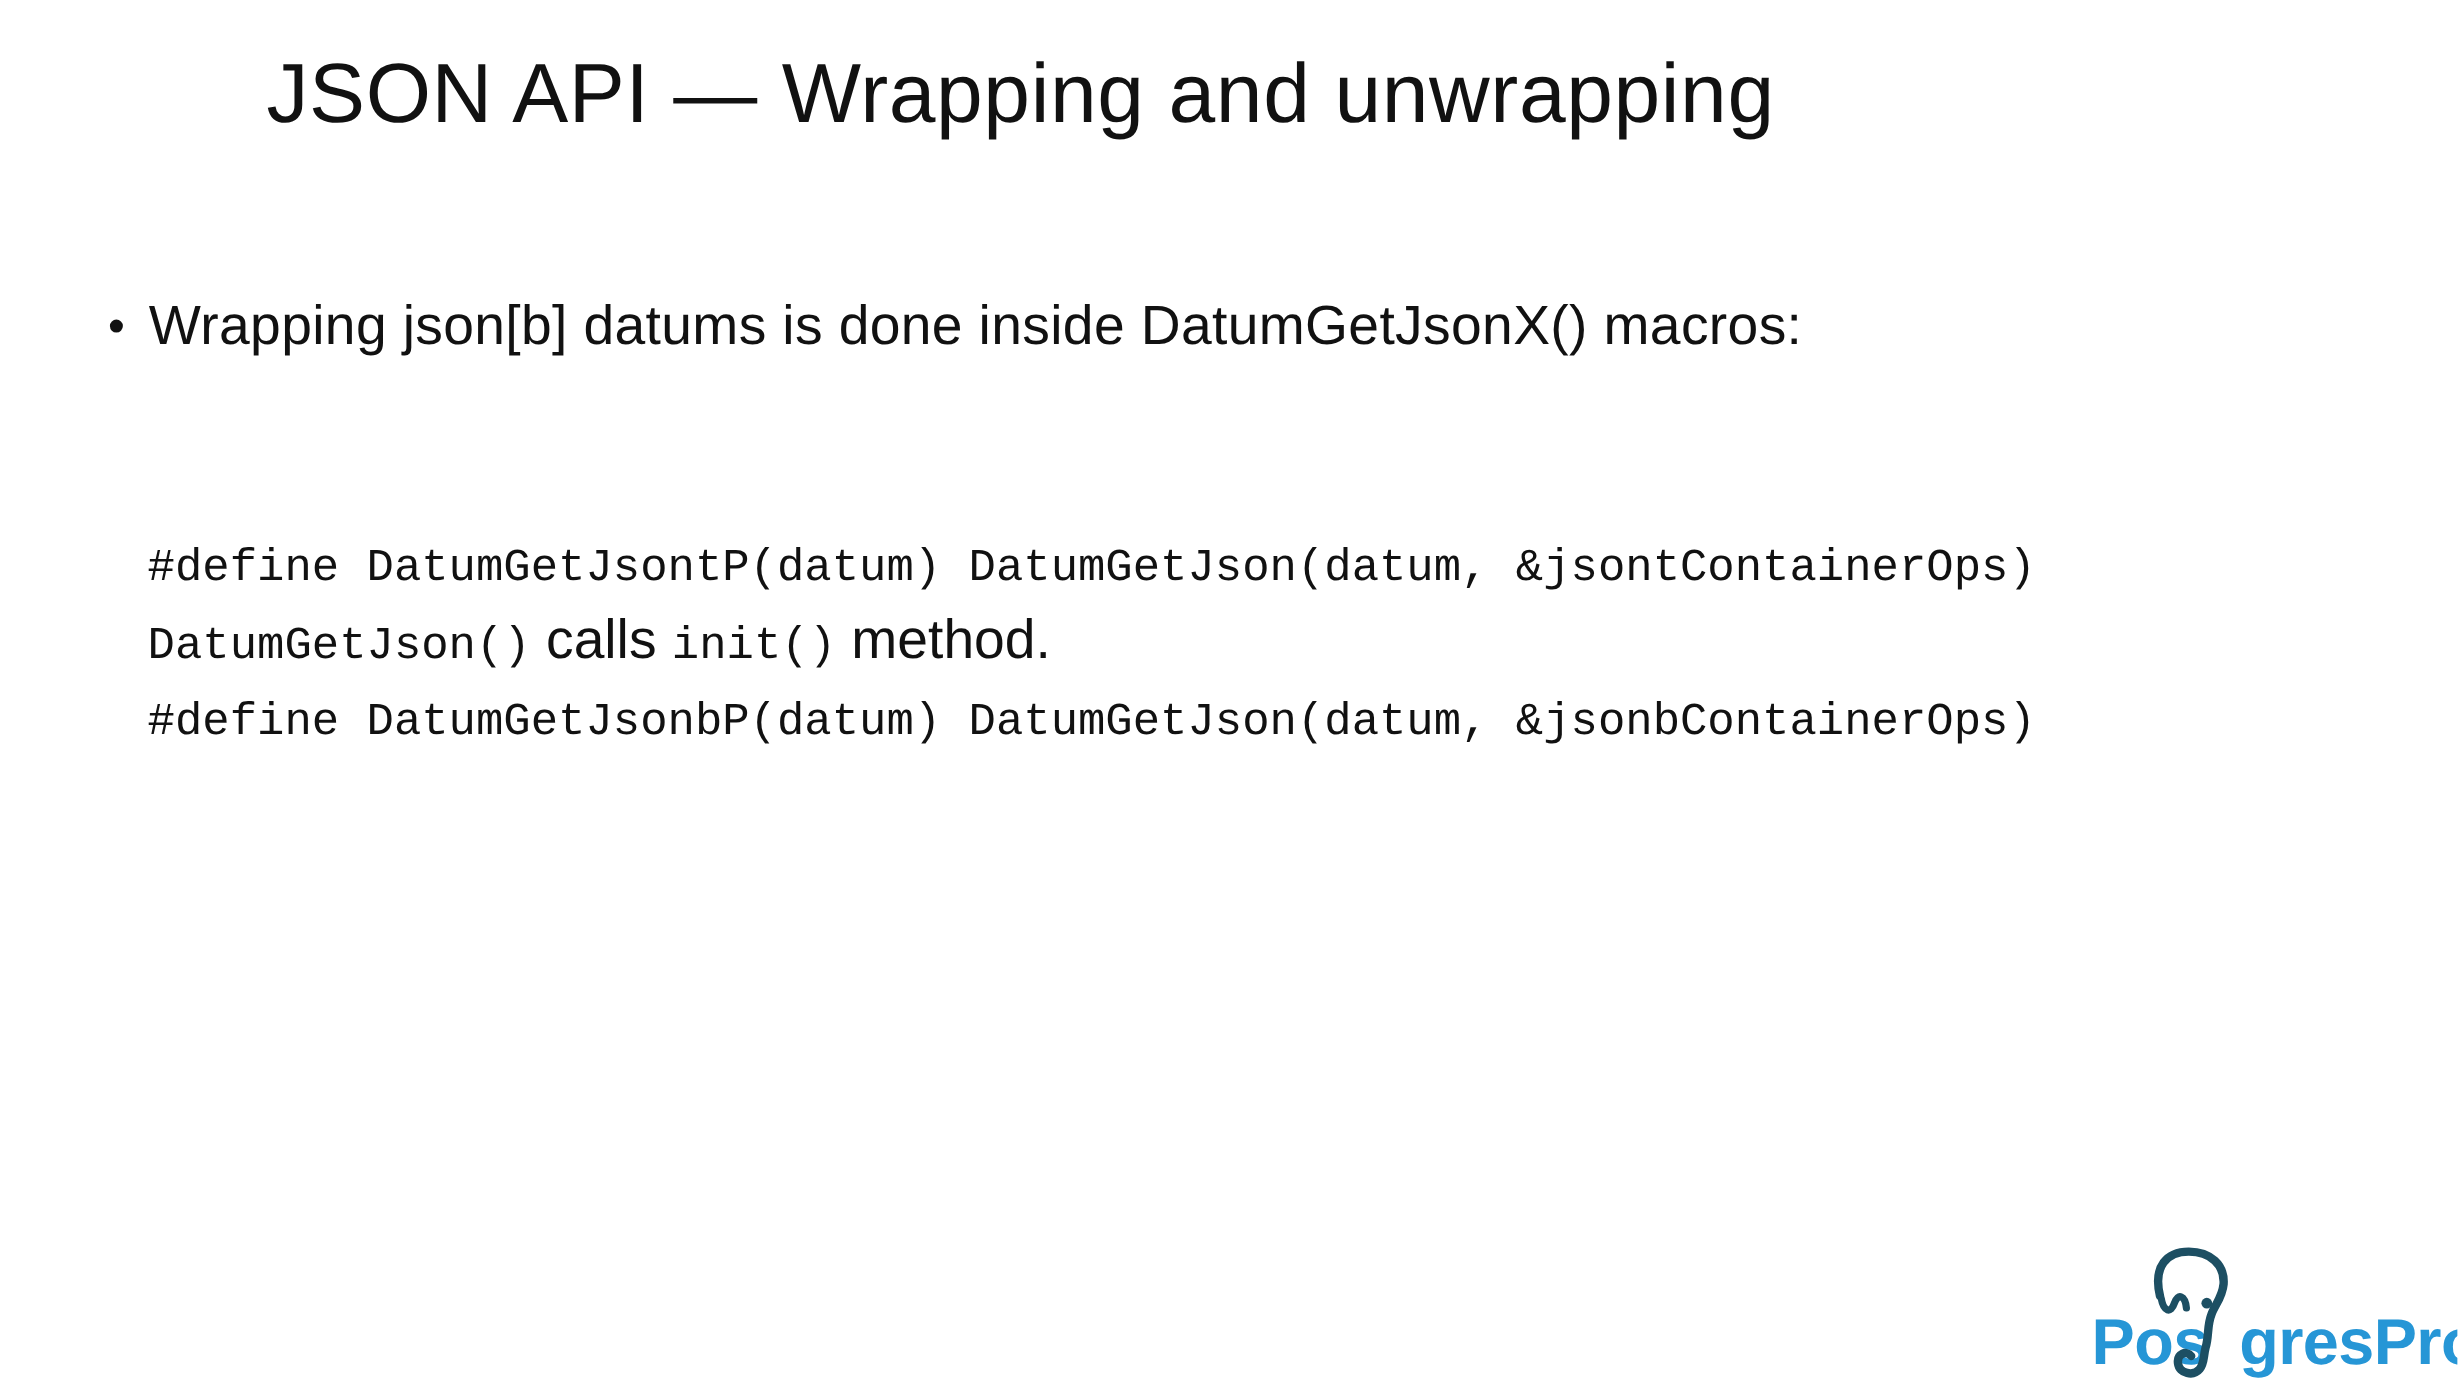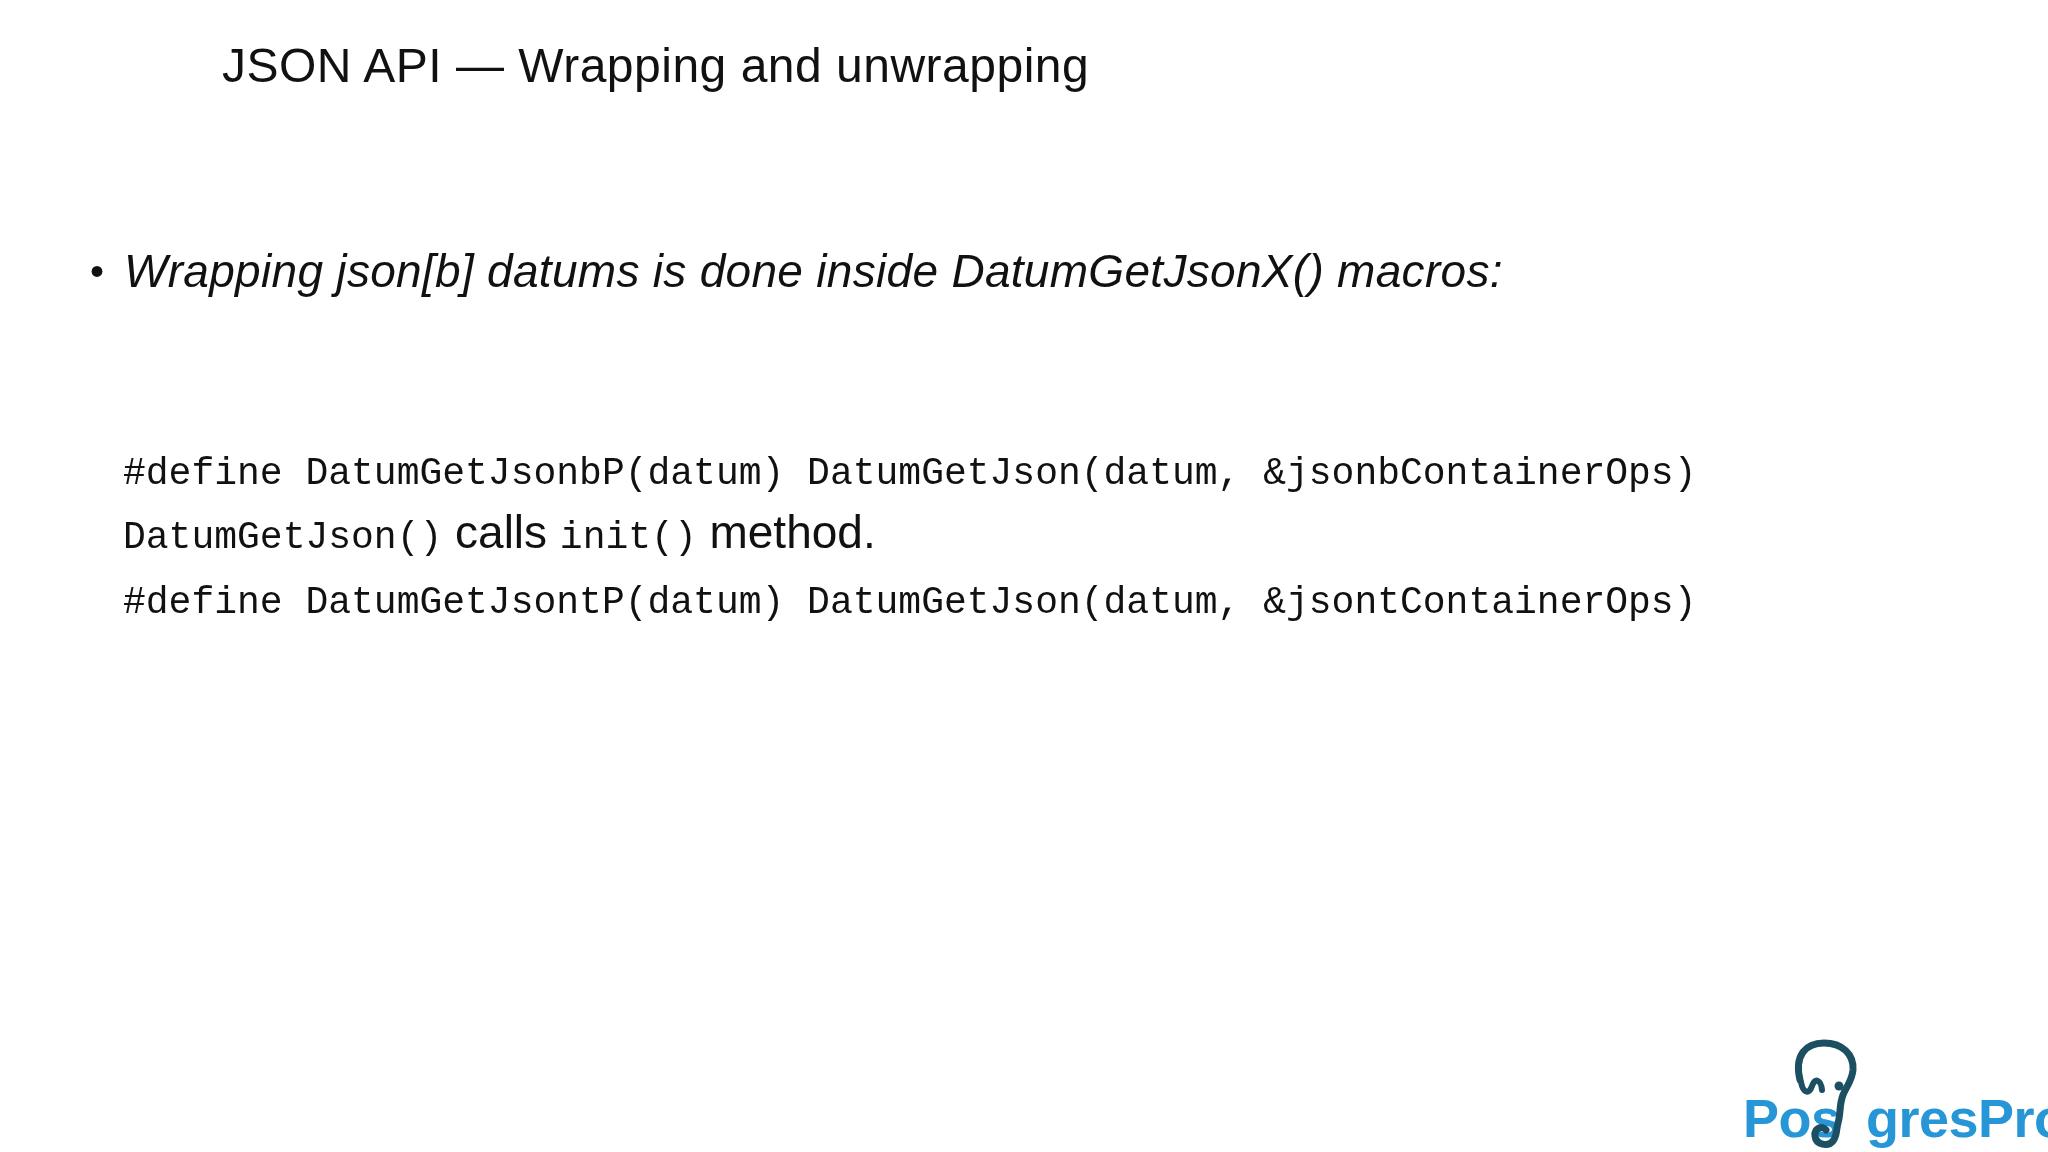--- a/index.html
+++ b/index.html
@@ -10,42 +10,42 @@
     background: #ffffff;
     font-family: "Liberation Sans", sans-serif;
     color: #111111;
     overflow: hidden;
   }
   .title {
     position: absolute;
     left: 222px;
     top: 38px;
     margin: 0;
-    font-size: 48px;
+    font-size: 70px;
     font-weight: 400;
     letter-spacing: 0.5px;
     white-space: nowrap;
     color: #111111;
     text-align: right;
   }
   .bullet-row {
     position: absolute;
     left: 90px;
     top: 244px;
     display: flex;
     align-items: baseline;
     font-size: 46px;
     white-space: nowrap;
   }
   .bullet-marker {
     font-size: 40px;
     margin-right: 20px;
     transform: translateY(-2px);
   }
-  .bullet-text { letter-spacing: 0.3px; font-style: italic; }
+  .bullet-text { letter-spacing: 0.3px; }
   .code {
     position: absolute;
     left: 123px;
     top: 366px;
     font-family: "Liberation Mono", monospace;
     font-size: 38px;
     line-height: 43px;
     white-space: pre;
     color: #111111;
   }
@@ -82,22 +82,22 @@
 <div class="slide">
 
   <h1 class="title">JSON API — Wrapping and unwrapping</h1>
 
   <div class="bullet-row">
     <span class="bullet-marker">•</span>
     <span class="bullet-text">Wrapping json[b] datums is done inside DatumGetJsonX() macros:</span>
   </div>
 
   <div class="code">
+    <div class="code-line">#define DatumGetJsontP(datum) DatumGetJson(datum, &amp;jsontContainerOps)</div>
     <div class="code-line">#define DatumGetJsonbP(datum) DatumGetJson(datum, &amp;jsonbContainerOps)</div>
-    <div class="code-line">#define DatumGetJsontP(datum) DatumGetJson(datum, &amp;jsontContainerOps)</div>
   </div>
 
   <div class="note"><span class="mono">DatumGetJson()</span><span> calls </span><span class="mono">init()</span><span> method.</span></div>
 
   <div class="logo">
     <svg width="336" height="116" viewBox="0 0 336 116">
       <text class="logo-text" x="7" y="100" fill="#2696d6">Pos</text>
       <text class="logo-text" x="130" y="100" fill="#2696d6">gresPro</text>
       <path d="M 64 43 C 58 18, 70 6, 88 6 C 106 6, 118 17, 117 33 C 116 44, 110 50, 107 58 C 103 68, 105 76, 102 86 C 100 94, 101 99, 97 104 C 92 110, 80 108, 79 99 C 78 91, 86 88, 90 93" fill="none" stroke-width="7" stroke-linecap="round" stroke-linejoin="round" stroke="#1d4f63"></path>
       <path d="M 65 45 C 67 56, 73 58, 76 49 C 79 40, 85 43, 86 53" fill="none" stroke-width="6" stroke-linecap="round" stroke-linejoin="round" stroke="#1d4f63"></path>

